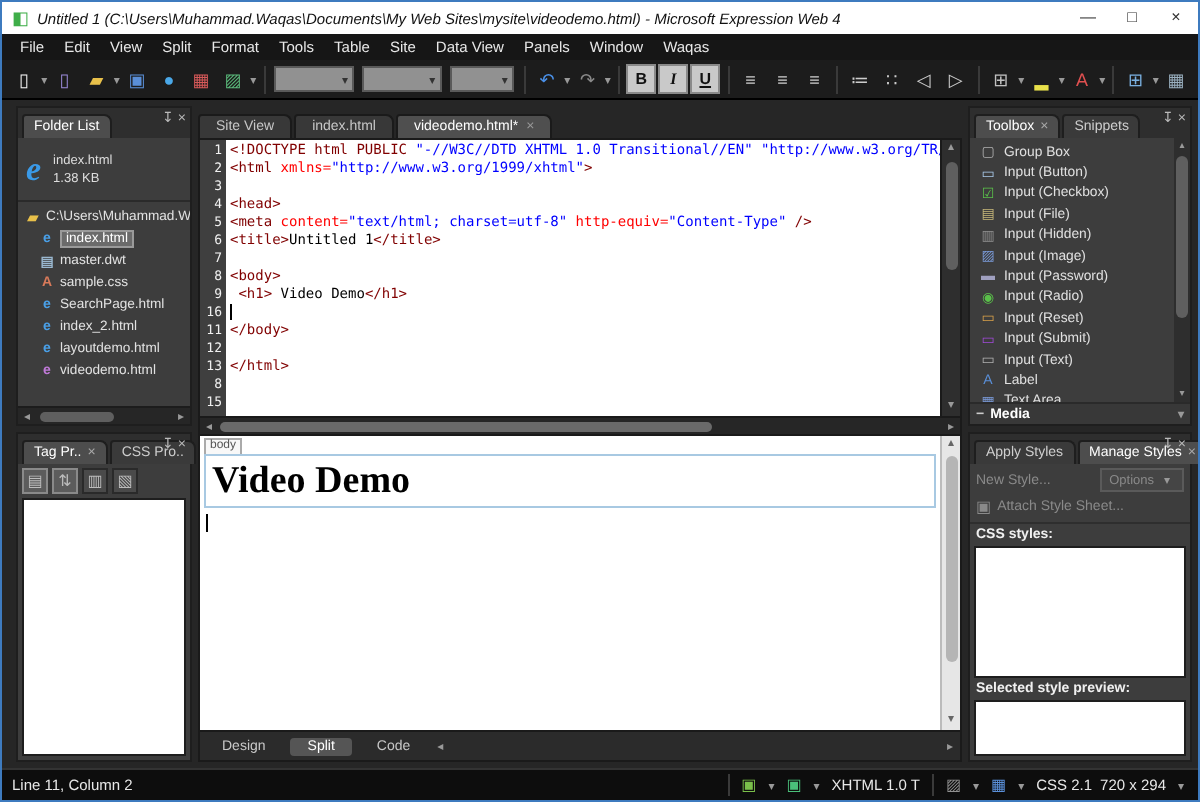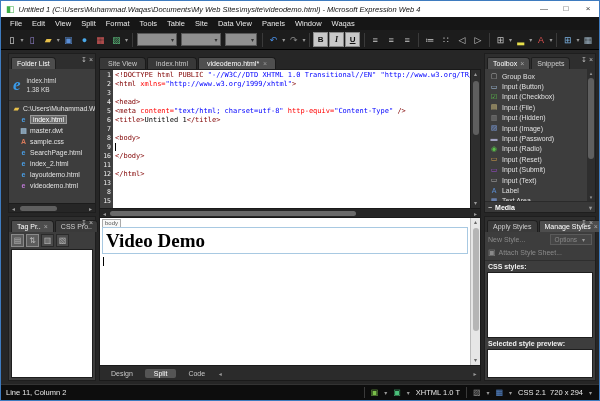--- a/index.html
+++ b/index.html
@@ -315,20 +315,21 @@
           </div>
         <div class="code-area">
             <div class="code-line"><span class="tok-m">&lt;!DOCTYPE html PUBLIC </span><span class="tok-v">"-//W3C//DTD XHTML 1.0 Transitional//EN" "http://www.w3.org/TR/xhtml1/DTD/x</span></div>
             <div class="code-line"><span class="tok-m">&lt;html </span><span class="tok-a">xmlns=</span><span class="tok-v">"http://www.w3.org/1999/xhtml"</span><span class="tok-m">&gt;</span></div>
             <div class="code-line"></div>
             <div class="code-line"><span class="tok-m">&lt;head&gt;</span></div>
             <div class="code-line"><span class="tok-m">&lt;meta </span><span class="tok-a">content=</span><span class="tok-v">"text/html; charset=utf-8"</span><span class="tok-a"> http-equiv=</span><span class="tok-v">"Content-Type"</span><span class="tok-m"> /&gt;</span></div>
             <div class="code-line"><span class="tok-m">&lt;title&gt;</span><span class="tok-t">Untitled 1</span><span class="tok-m">&lt;/title&gt;</span></div>
             <div class="code-line"></div>
             <div class="code-line"><span class="tok-m">&lt;body&gt;</span></div>
+            <div class="code-line"><span class="tok-m"> &lt;h1&gt;</span><span class="tok-t"> Video Demo</span><span class="tok-m">&lt;/h1&gt;</span></div>
             <div class="code-line"><span class="caret"></span></div>
             <div class="code-line"><span class="tok-m">&lt;/body&gt;</span></div>
             <div class="code-line"></div>
             <div class="code-line"><span class="tok-m">&lt;/html&gt;</span></div>
             <div class="code-line"></div>
           </div>
         <div class="vscroll-dark">
           <span class="arr">▴</span>
           <span class="track">
               <span class="thumb"></span>

